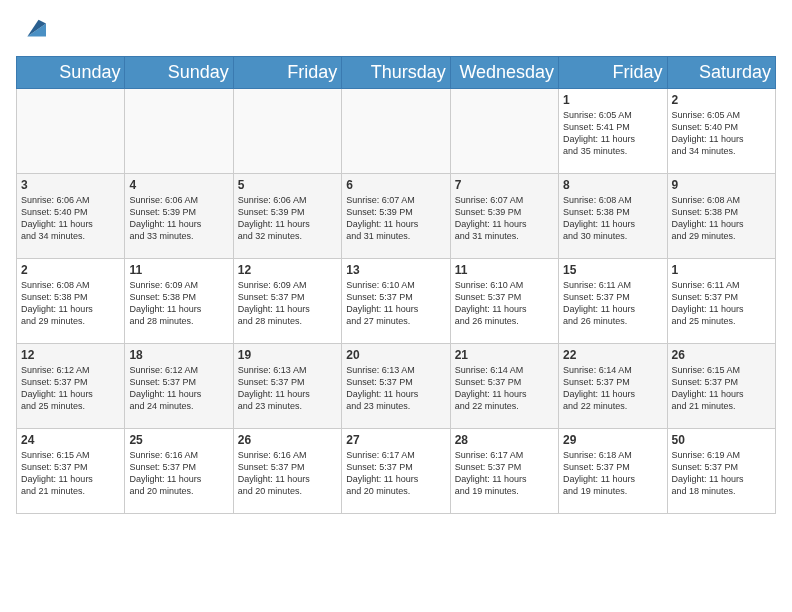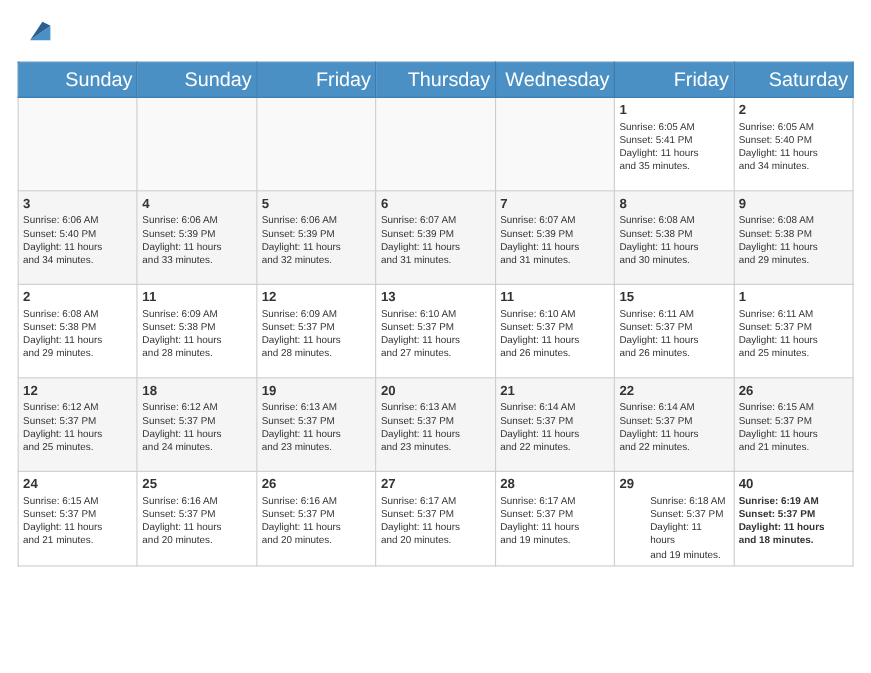--- a/index.html
+++ b/index.html
@@ -330,27 +330,27 @@
         </td>
         <td>
           <span class="day-number">28</span>
           <div class="day-info" style="white-space: pre-line;">Sunrise: 6:17 AM
 Sunset: 5:37 PM
 Daylight: 11 hours
 and 19 minutes.</div>
         </td>
         <td>
           <span class="day-number">29</span>
-          <div class="day-info" style="white-space: pre-line; margin-left: 28px;">Sunrise: 6:18 AM
+          <div class="day-info" style="white-space: pre-line;">Sunrise: 6:18 AM
 Sunset: 5:37 PM
 Daylight: 11 hours
 and 19 minutes.</div>
         </td>
         <td>
-          <span class="day-number">40</span>
-          <div class="day-info" style="white-space: pre-line; font-weight: bold;">Sunrise: 6:19 AM
+          <span class="day-number">50</span>
+          <div class="day-info" style="white-space: pre-line;">Sunrise: 6:19 AM
 Sunset: 5:37 PM
 Daylight: 11 hours
 and 18 minutes.</div>
         </td>
       </tr>
     </tbody>
 </table>
 
 </body></html>

